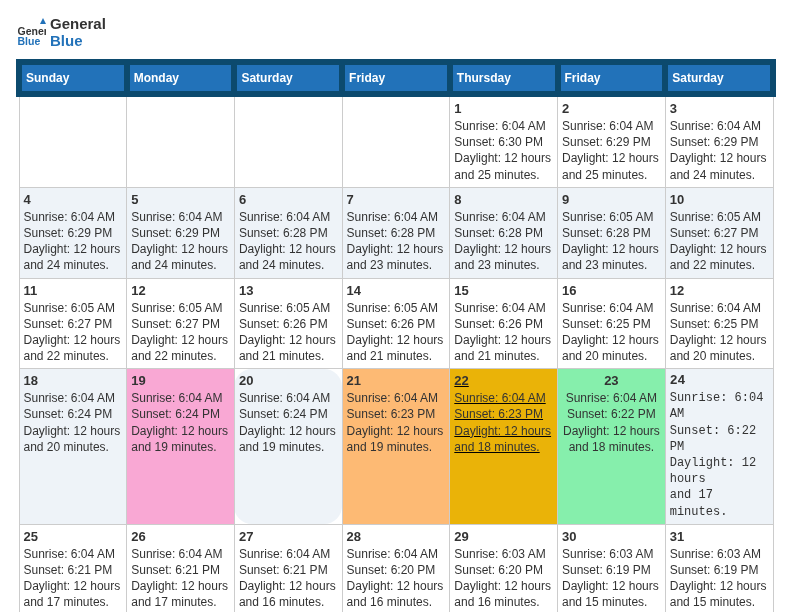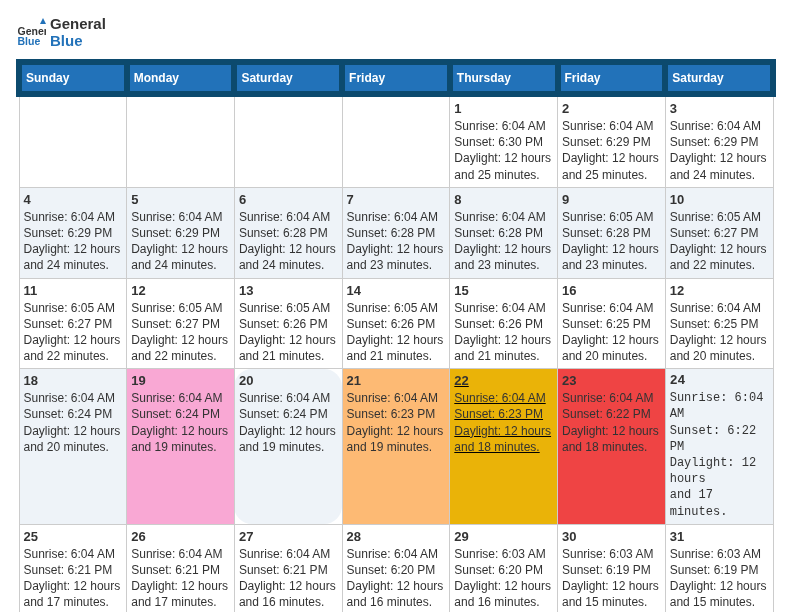--- a/index.html
+++ b/index.html
@@ -197,21 +197,21 @@
         <span class="day-info">Sunrise: 6:04 AM<br>Sunset: 6:24 PM<br>Daylight: 12 hours<br>and 19 minutes.</span>
       </td>
         <td style="background: #fdba74;">
         <span class="day-number">21</span>
         <span class="day-info">Sunrise: 6:04 AM<br>Sunset: 6:23 PM<br>Daylight: 12 hours<br>and 19 minutes.</span>
       </td>
         <td style="background: #eab308; text-decoration: underline;">
         <span class="day-number">22</span>
         <span class="day-info">Sunrise: 6:04 AM<br>Sunset: 6:23 PM<br>Daylight: 12 hours<br>and 18 minutes.</span>
       </td>
-        <td style="background: #ef4444;">
+        <td style="background: #86efac; text-align: center;">
         <span class="day-number">23</span>
         <span class="day-info">Sunrise: 6:04 AM<br>Sunset: 6:22 PM<br>Daylight: 12 hours<br>and 18 minutes.</span>
       </td>
         <td style="background: rgb(238, 243, 248); font-family: Liberation Mono, monospace;">
         <span class="day-number">24</span>
         <span class="day-info">Sunrise: 6:04 AM<br>Sunset: 6:22 PM<br>Daylight: 12 hours<br>and 17 minutes.</span>
       </td>
       </tr>
       <tr>
         <td>

